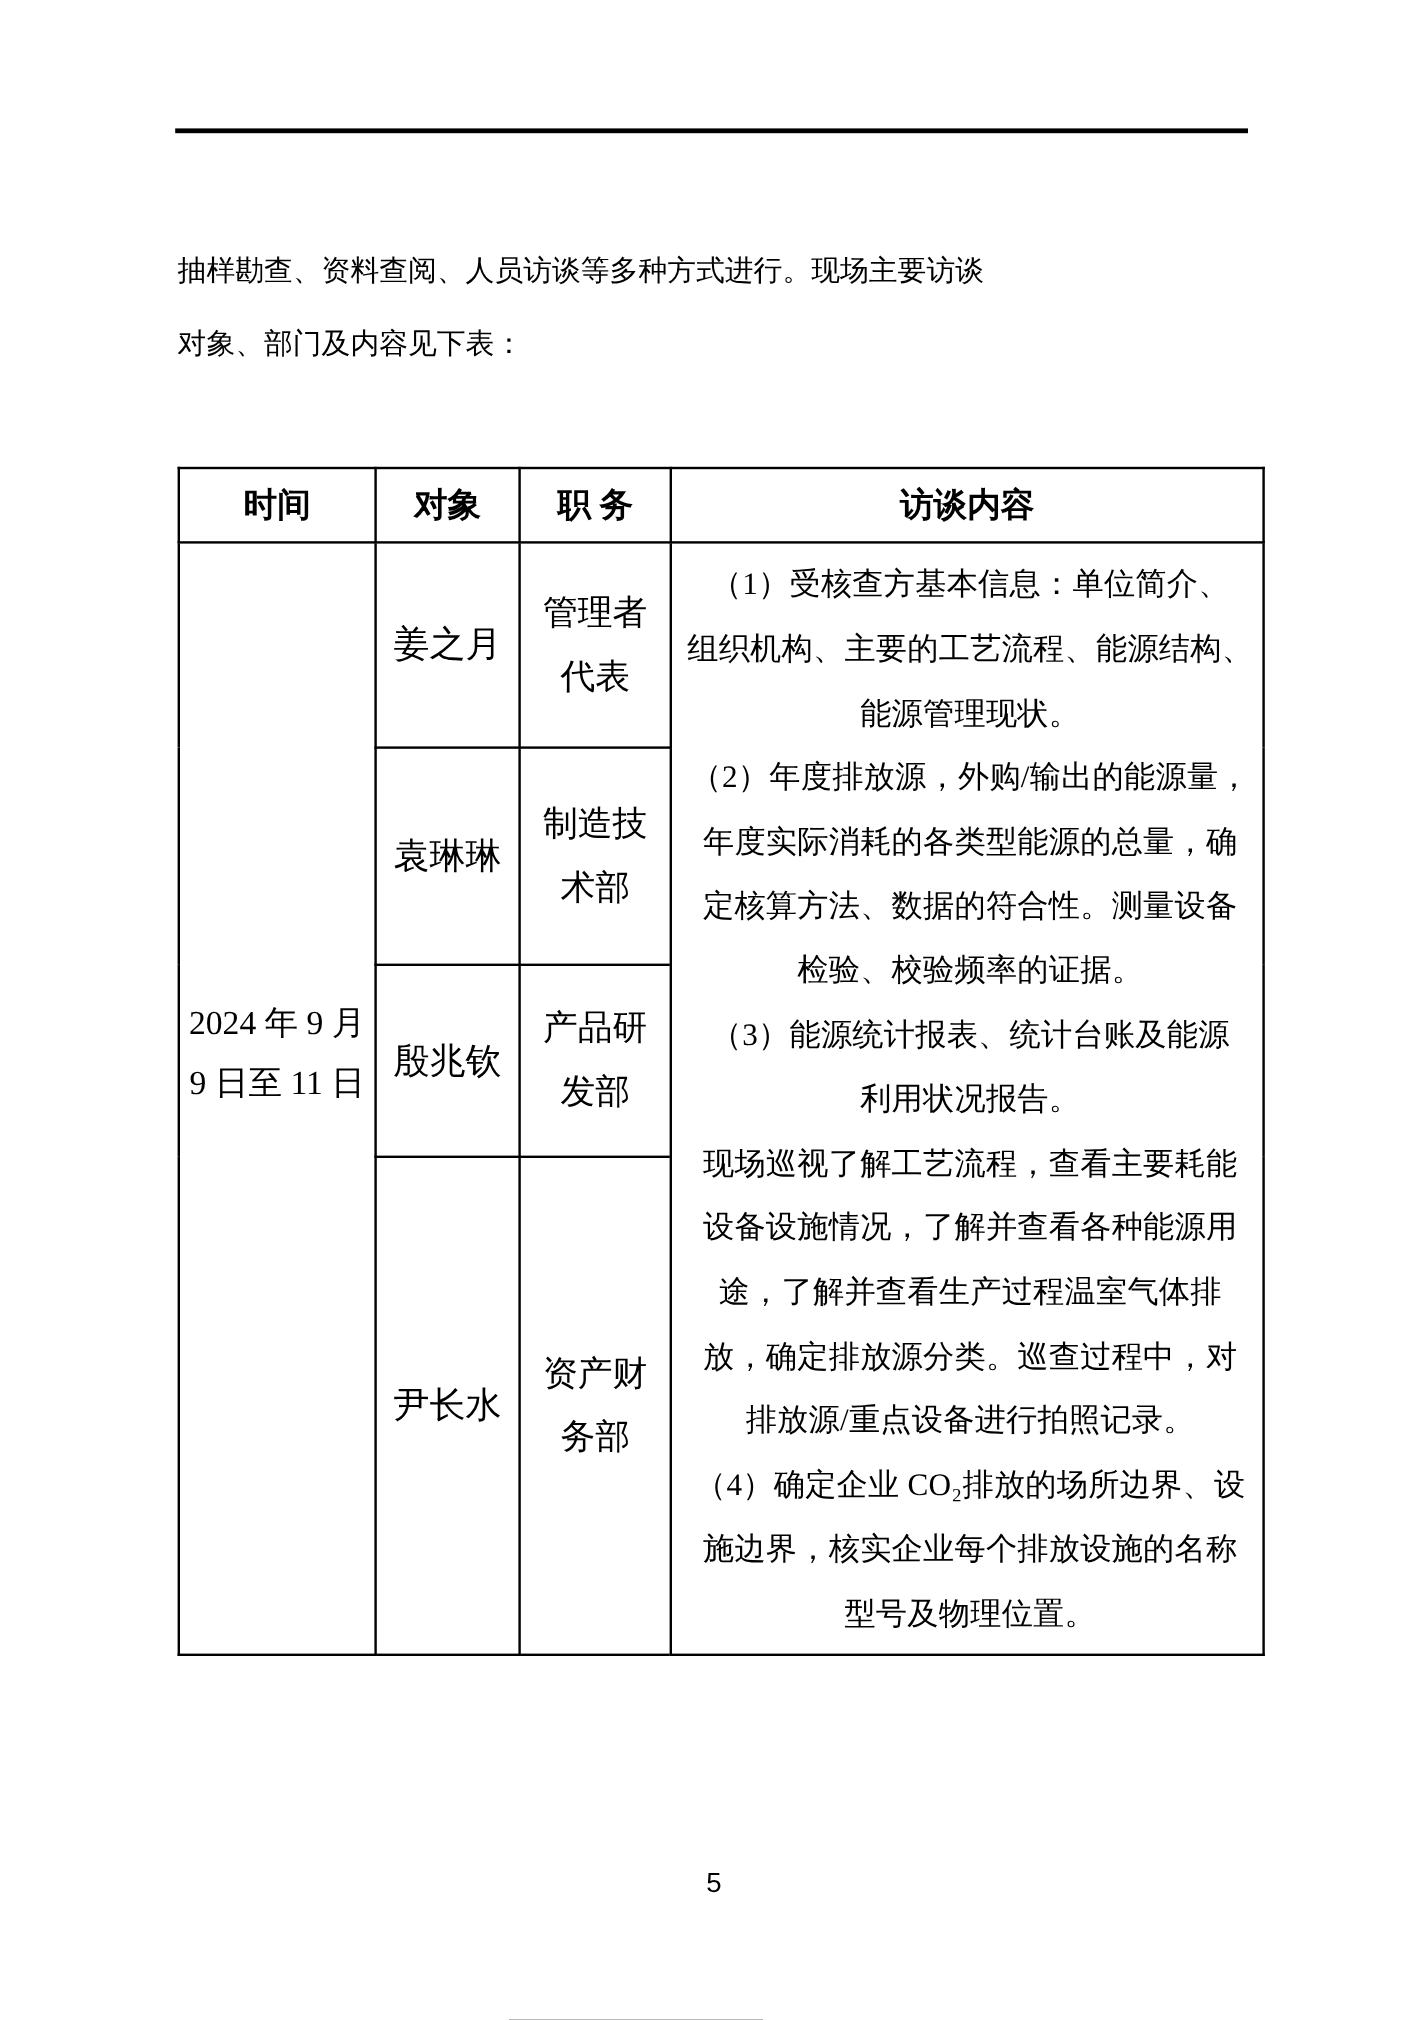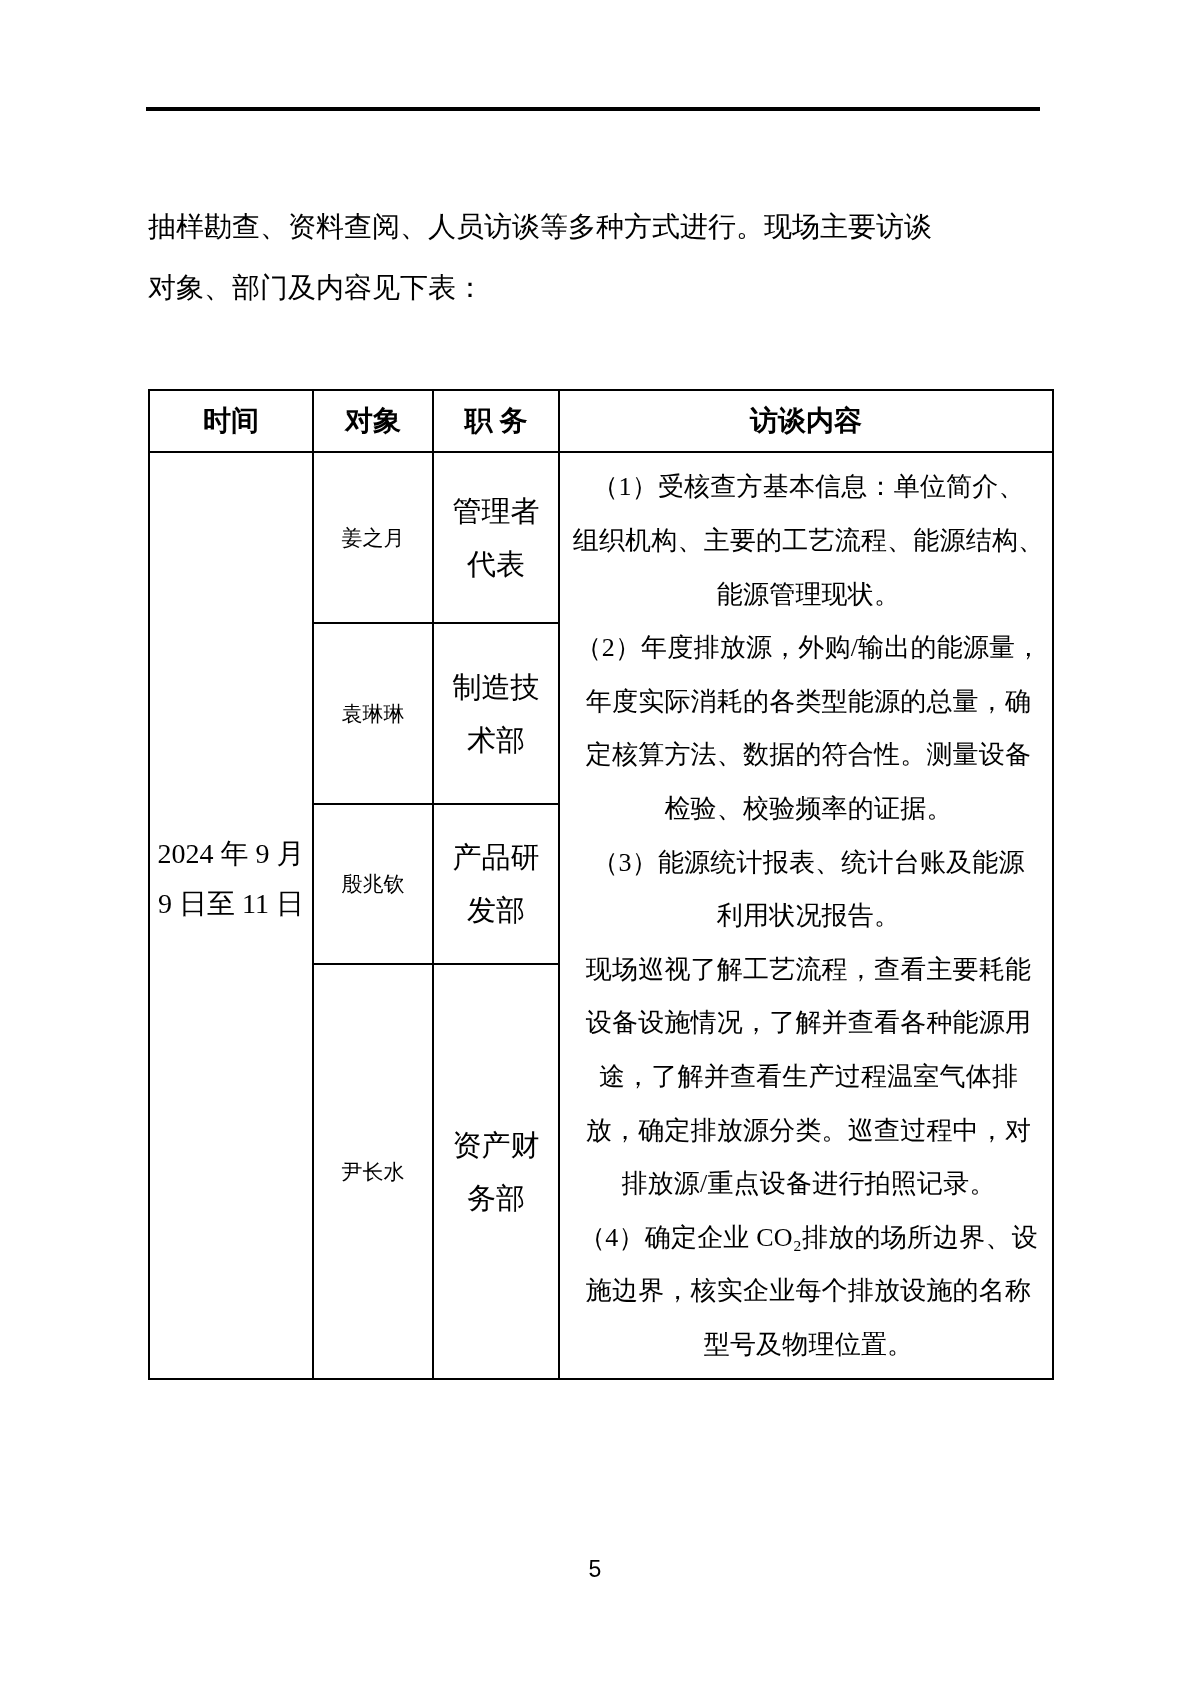--- a/index.html
+++ b/index.html
@@ -23,21 +23,21 @@
     top: 107px;
     width: 894px;
     height: 4px;
     background: #000;
   }
   .intro {
     position: absolute;
     left: 148px;
     top: 196px;
     width: 900px;
-    font-size: 28px;
+    font-size: 24px;
     line-height: 61px;
     white-space: pre;
     letter-spacing: 0px;
   }
   .caption {
     position: absolute;
     left: 0;
     top: 334px;
     width: 1190px;
     text-align: center;
@@ -72,21 +72,21 @@
     text-align: center;
     font-size: 28px;
   }
   td.time-cell .time-text {
     white-space: pre;
     line-height: 50px;
     transform: translateY(-37px);
   }
   td.name-cell {
     text-align: center;
-    font-size: 21px;
+    font-size: 30px;
   }
   td.position-cell {
     text-align: center;
     font-size: 29px;
   }
   td.position-cell .pos-text {
     white-space: pre;
     line-height: 53px;
   }
   td.content-cell {

